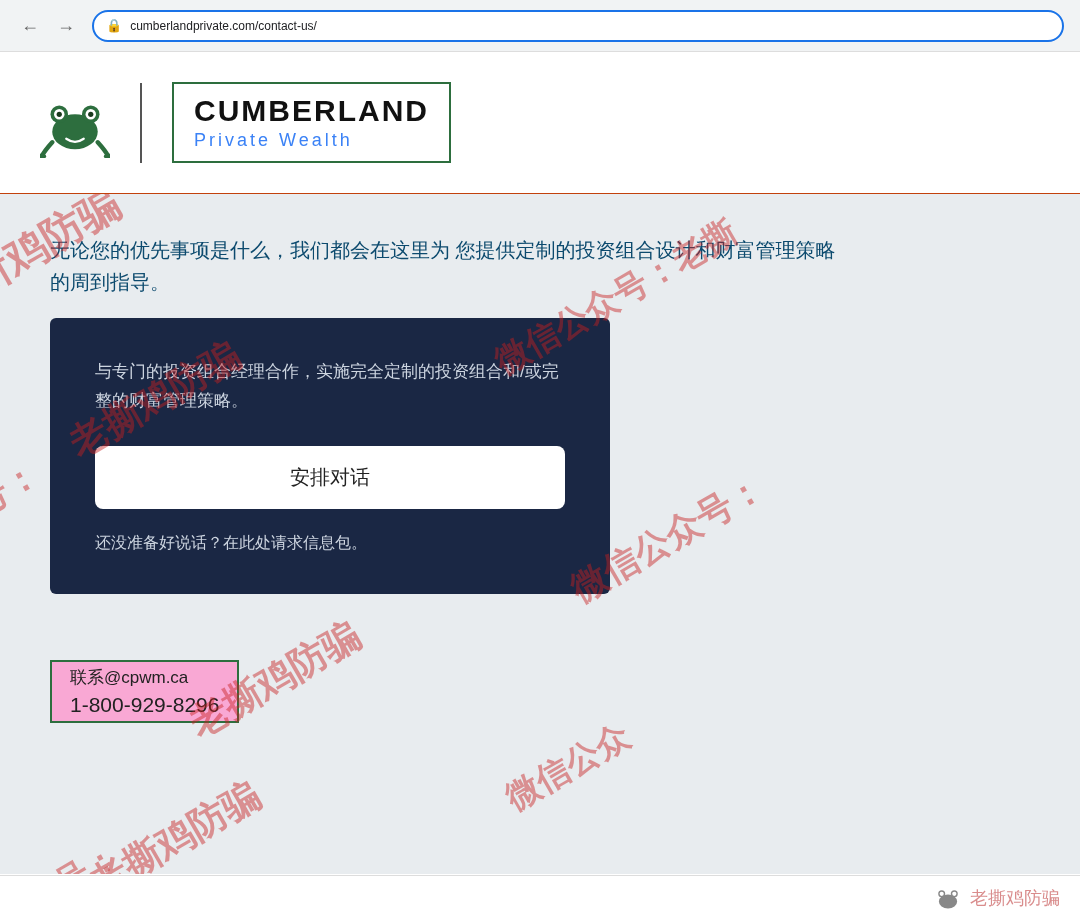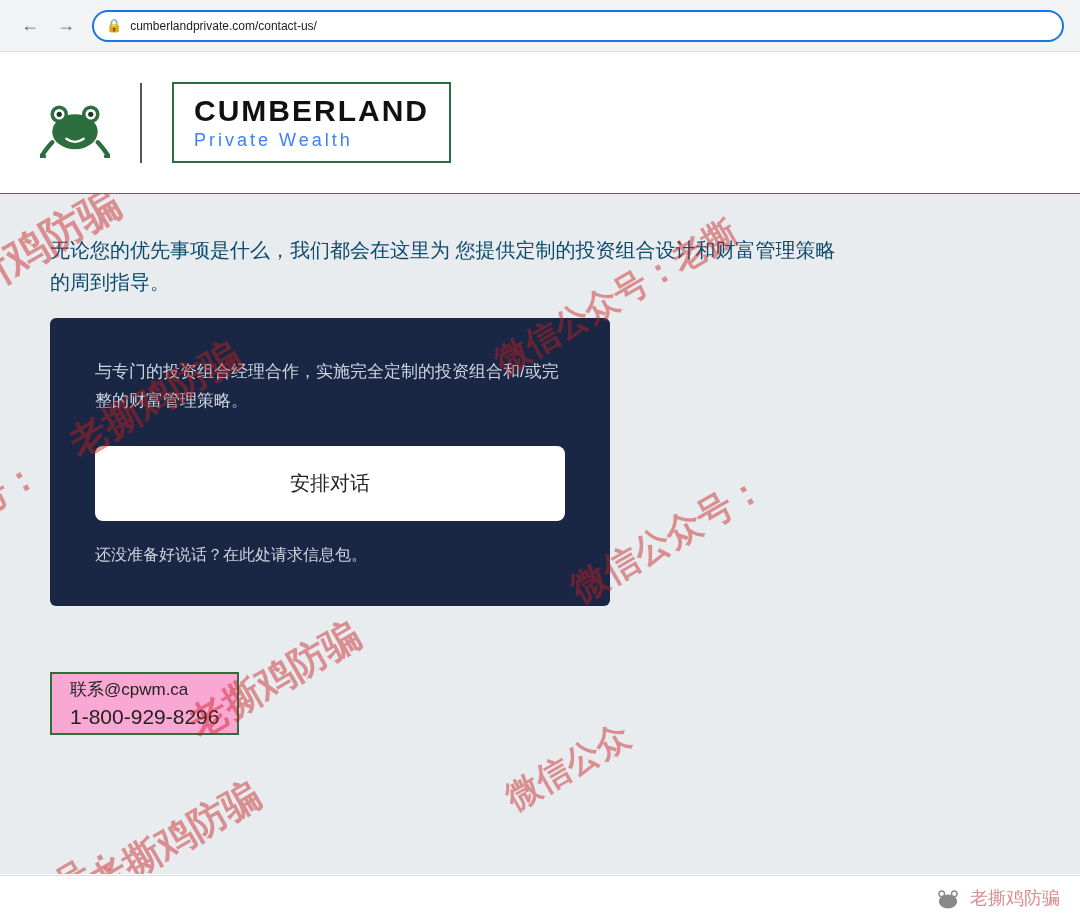--- a/index.html
+++ b/index.html
@@ -133,21 +133,21 @@
       line-height: 1.7;
       margin-bottom: 30px;
     }
 
     .arrange-btn {
       display: block;
       width: 100%;
       background: #fff;
       border: none;
       border-radius: 8px;
-      padding: 24px;
+      padding: 18px;
       font-size: 20px;
       color: #222;
       cursor: pointer;
       text-align: center;
       margin-bottom: 24px;
     }
 
     .not-ready-text {
       color: #cdd5e0;
       font-size: 16px;

